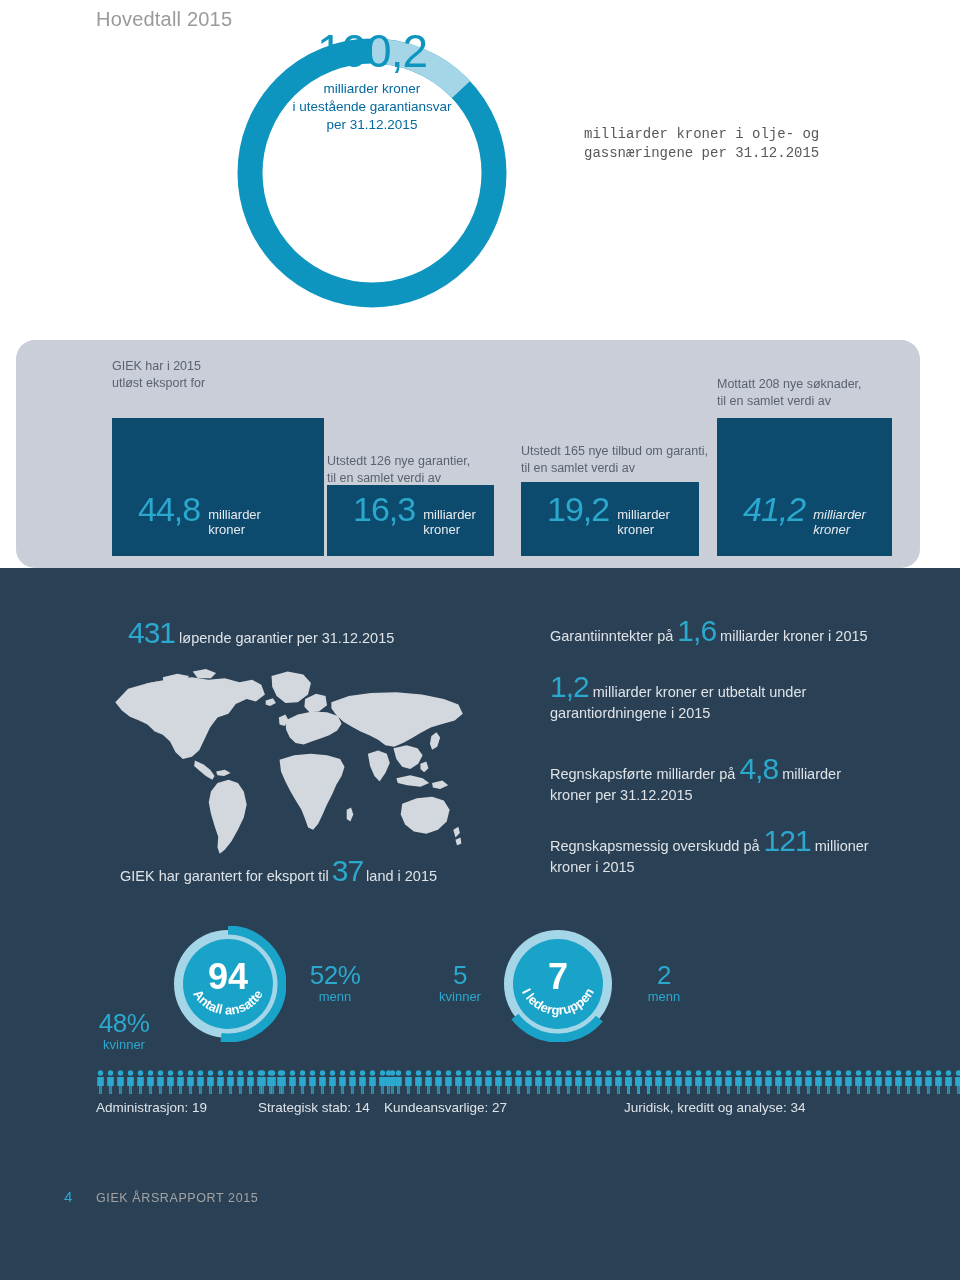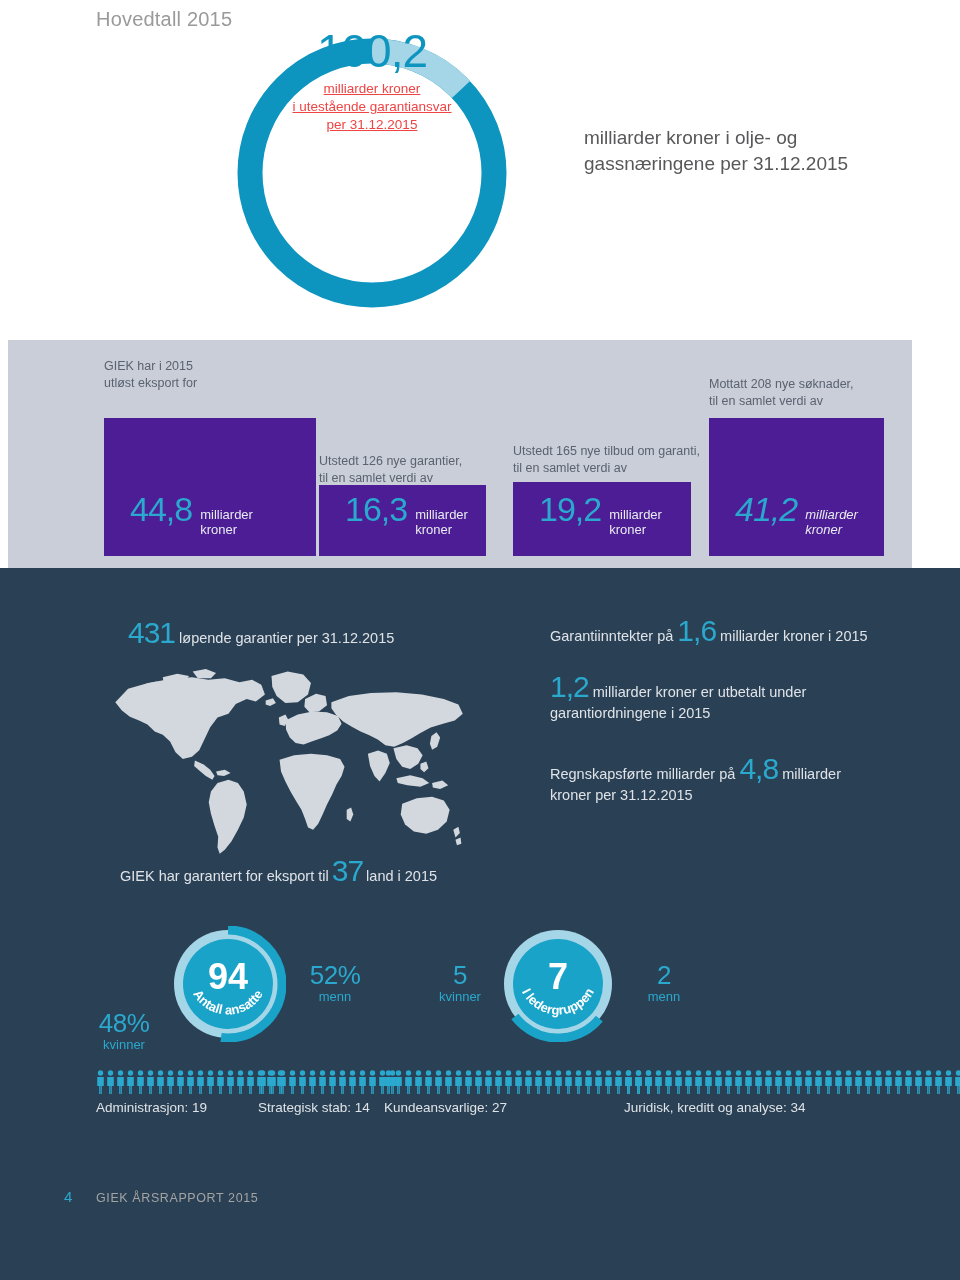--- a/index.html
+++ b/index.html
@@ -20,35 +20,35 @@
 
   
   .donut-wrap{position:absolute;left:222px;top:28px;width:300px;height:290px;}
   .donut-svg{display:block;}
   .donut-center{
     position:absolute;left:0;top:0;width:300px;height:290px;
     display:flex;flex-direction:column;align-items:center;
     text-align:center;pointer-events:none;
   }
   .donut-big{font-size:46px;color:#0e95bf;line-height:1;font-weight:400;letter-spacing:-1px;}
-  .donut-sub{font-size:13.5px;color:#ef4444;line-height:1.35;margin-top:6px;text-decoration:underline;}
+  .donut-sub{font-size:13.5px;color:#0369a1;line-height:1.35;margin-top:6px;}
 
   
   .rig-stat{position:absolute;left:538px;top:118px;width:400px;}
   .rig-row{display:flex;align-items:flex-start;}
   .rig-icon{width:38px;height:38px;flex:0 0 38px;margin-top:8px;margin-right:8px;}
   .rig-num{font-size:46px;color:#0e95bf;line-height:1;font-weight:400;letter-spacing:-1px;}
-  .rig-sub{font-size:19px;color:#58585a;line-height:1.35;margin-top:7px;margin-left:46px;}
+  .rig-sub{font-size:14px;color:#58585a;line-height:1.35;margin-top:7px;margin-left:46px;font-family:Liberation Mono, monospace;}
 
   
-  .grey-band{position:absolute;left:8px;top:340px;width:904px;height:228px;background:#c9ced8;}
+  .grey-band{position:absolute;left:16px;top:340px;width:904px;height:228px;background:#c9ced8;border-radius:19px;}
 
   .cap{position:absolute;font-size:12.5px;color:#5b6270;line-height:1.35;}
   .box{
-    position:absolute;background:#4c1d95;
+    position:absolute;background:#0c4a6e;
     display:flex;align-items:flex-end;
   }
   .box-inner{display:flex;align-items:baseline;padding:0 0 16px 26px;}
   .box-num{font-size:34px;color:#2aa8cd;line-height:1;font-weight:400;letter-spacing:-1px;}
   .box-unit{font-size:13px;color:#e8ebef;line-height:1.2;margin-left:8px;position:relative;top:-2px;}
   .box-unit span{display:block;}
 
   
   .navy{position:absolute;left:0;top:568px;width:960px;height:712px;background:#2a4054;}
 
@@ -264,20 +264,26 @@
       <div>garantiordningene i 2015</div>
     </div>
 
     <div class="rstat" style="top:186px;">
       <span>Regnskapsførte milliarder på</span>
       <span class="n">4,8</span>
       <span>milliarder</span>
       <div>kroner per 31.12.2015</div>
     </div>
 
+    <div class="rstat" style="top:258px;">
+      <span>Regnskapsmessig overskudd på</span>
+      <span class="n">121</span>
+      <span>millioner</span>
+      <div>kroner i 2015</div>
+    </div>
 
     <div class="circ-row">
 
       <div class="side" style="left:86px;top:48px;width:76px;margin-top:48px;">
         <div class="v">48%</div>
         <div class="l">kvinner</div>
       </div>
 
       <div class="circ" style="left:170px;top:12px;">
         <svg width="116" height="116" viewBox="0 0 116 116">

